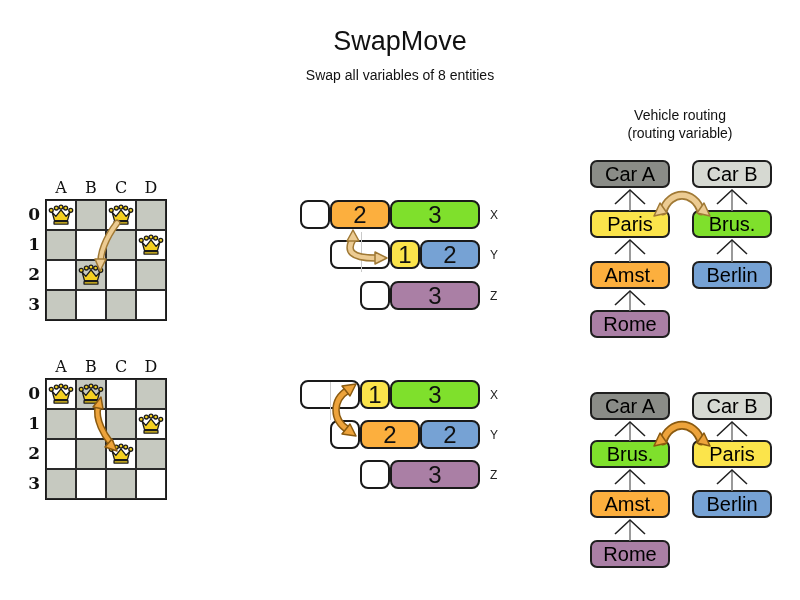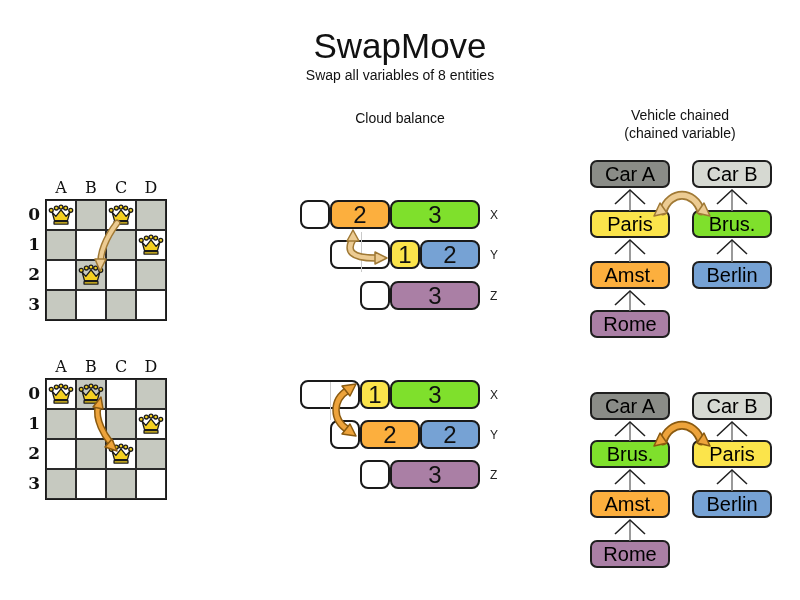--- a/index.html
+++ b/index.html
@@ -1,20 +1,20 @@
 <!DOCTYPE html>
 <html style="--tan-fill: #eccb92; --tan-edge: #a07935; --org-fill: #eda33b; --org-edge: #8a5a10;"><head>
 <meta charset="utf-8">
 <style>
   html,body{margin:0;padding:0;background:#fff;}
   #stage{position:relative;width:800px;height:600px;background:#fff;overflow:hidden;
          font-family:"Liberation Sans",sans-serif;color:#000;}
   .abs{position:absolute;box-sizing:border-box;}
   .ctr{text-align:center;}
-  #title{left:0;top:26px;width:800px;font-size:35px;color:#111;}
+  #title{left:0;top:26px;width:800px;font-size:27px;color:#111;}
   #subtitle{left:0;top:67px;width:800px;font-size:14px;color:#111;}
   .heading{font-size:14px;color:#111;}
   
   .board{border:1px solid #1a1a1a;background:#fff;}
   .cell{position:absolute;width:30px;height:30px;border:1px solid #2a2a2a;box-sizing:border-box;}
   .collab{position:absolute;width:30px;text-align:center;font-family:"DejaVu Serif",serif;font-size:16px;color:#111;}
   .rowlab{position:absolute;width:18px;text-align:right;font-family:"DejaVu Serif",serif;font-weight:bold;font-size:17px;color:#111;}
   .queen{position:absolute;width:26px;height:24px;}
   
   .cloudseg{position:absolute;border:2px solid #1a1a1a;border-radius:8px;height:29px;
@@ -36,23 +36,22 @@
   .org .inner{stroke:var(--org-fill);}
   .org .head{fill:var(--org-fill);stroke:var(--org-edge);stroke-width:1.5;stroke-linejoin:round;}
 </style>
 </head>
 <body>
 
 <div id="stage">
   <div class="abs ctr" id="title">SwapMove</div>
   <div class="abs ctr" id="subtitle">Swap all variables of 8 entities</div>
 
-  <div class="abs ctr heading" style="left:320px;top:110px;width:160px;">Cloud balance</div>
-  <div class="abs ctr heading" style="left:590px;top:107px;width:180px;">Vehicle chained</div>
-  <div class="abs ctr heading" style="left:590px;top:125px;width:180px;">(chained variable)</div>
+  <div class="abs ctr heading" style="left:590px;top:107px;width:180px;">Vehicle routing</div>
+  <div class="abs ctr heading" style="left:590px;top:125px;width:180px;">(routing variable)</div>
 
   <div id="board-before" class="abs board" style="left:45px;top:199px;width:122px;height:122px;">
       <div class="cell" style="left: 0px; top: 0px; background: rgb(255, 255, 255);"></div>
       <div class="cell" style="left: 30px; top: 0px; background: rgb(198, 201, 192);"></div>
       <div class="cell" style="left: 60px; top: 0px; background: rgb(255, 255, 255);"></div>
       <div class="cell" style="left: 90px; top: 0px; background: rgb(198, 201, 192);"></div>
       <div class="rowlab" style="left: -24px; top: 4px;">0</div>
       <div class="collab" style="left: 0px; top: -22px;">A</div>
       <div class="cell" style="left: 0px; top: 30px; background: rgb(198, 201, 192);"></div>
       <div class="cell" style="left: 30px; top: 30px; background: rgb(255, 255, 255);"></div>

